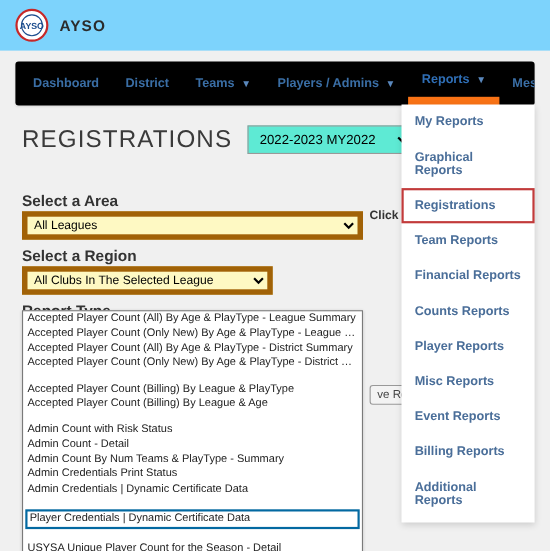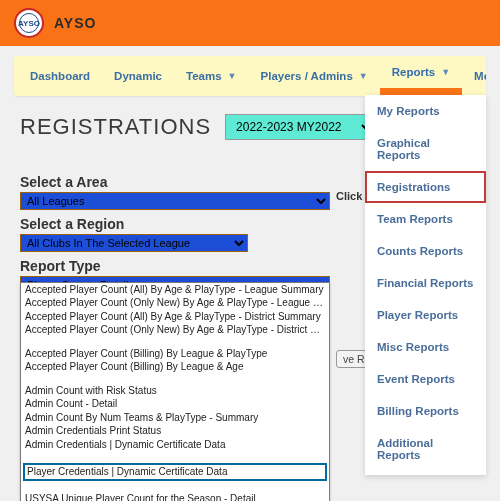--- a/index.html
+++ b/index.html
@@ -7,42 +7,42 @@
     font-family: Arial, Helvetica, sans-serif;
     background: #f0f0f0;
     width: 500px;
     height: 501px;
     overflow: hidden;
     position: relative;
     font-size: 12px;
     color: #333;
   }
   .header {
-    background: #f97316;
+    background: #7dd3fc;
     padding: 8px 14px;
     display: flex;
     align-items: center;
     gap: 10px;
   }
   .logo {
     width: 30px; height: 30px; border-radius: 50%;
     border: 2px solid #c62828;
     display:flex; align-items:center; justify-content:center;
     font-size:8px; font-weight:bold; color:#1a4b8c;
     background: #fff;
     position:relative;
   }
   .logo::before{
     content:""; position:absolute; inset:3px; border-radius:50%;
     border:1px solid #1a4b8c;
   }
   .brand { font-weight: bold; font-size: 14px; letter-spacing:1px; color:#2b2b2b;}
   .navbar {
     margin: 10px 14px 0 14px;
-    background: #fef9c3;
+    background: #000000;
     border-radius: 3px;
     box-shadow: 0 1px 2px rgba(0,0,0,0.08);
     padding: 0 4px;
     display:flex;
     align-items:stretch;
     height:40px;
     white-space:nowrap;
     overflow:hidden;
   }
   .nav-item {
@@ -86,22 +86,22 @@
     font-size:22px; letter-spacing:1px; color:#3a3a3a;
     font-weight:400;
   }
   select.season{
     font-size:12px; padding:4px 6px; border:1px solid #999;
     background:#5eead4; min-width:150px;
   }
   .filters{ margin-top:34px; font-size:11px; }
   .flabel{ font-weight:bold; font-size:14px; margin-bottom:2px; display:block;}
   .filters select{
-    font-size:11px; padding:1px 2px; border:1px solid #a16207;
-    background:#1d4ed8; margin-bottom:6px;
+    font-size:11px; padding:1px 2px; border:5px solid #a16207;
+    background:#fef9c3; margin-bottom:6px;
   }
   .sel-area{ width:310px; }
   .sel-region{ width:228px; }
   .sel-report{ width:310px; }
   .clickfor{
     position:absolute;
     left:336px; top:94px;
     font-size:11px; font-weight:bold;
   }
   .listpanel{
@@ -145,21 +145,21 @@
       <span>AYSO</span>
     </div>
   <div class="brand">AYSO</div>
 </div>
 
 <div class="navbar">
   <div class="nav-item">
       <span>Dashboard</span>
     </div>
   <div class="nav-item">
-      <span>Dynamic</span>
+      <span>District</span>
     </div>
   <div class="nav-item">
       <span>Teams</span>
       <span class="caret">▼</span>
     </div>
   <div class="nav-item">
       <span>Players / Admins</span>
       <span class="caret">▼</span>
     </div>
   <div class="nav-item reports">
@@ -169,22 +169,22 @@
   <div class="nav-item">
       <span>Messagin</span>
     </div>
 </div>
 
 <div class="dropdown" id="reports-dropdown">
     <div class="dropdown-item">My Reports</div>
     <div class="dropdown-item">Graphical Reports</div>
     <div class="dropdown-item highlight">Registrations</div>
     <div class="dropdown-item">Team Reports</div>
+    <div class="dropdown-item">Financial Reports</div>
     <div class="dropdown-item">Counts Reports</div>
-    <div class="dropdown-item">Financial Reports</div>
     <div class="dropdown-item">Player Reports</div>
     <div class="dropdown-item">Misc Reports</div>
     <div class="dropdown-item">Event Reports</div>
     <div class="dropdown-item">Billing Reports</div>
     <div class="dropdown-item">Additional Reports</div>
   </div>
 
 <div class="content">
   <div class="title-row">
     <div class="page-title">REGISTRATIONS</div>

